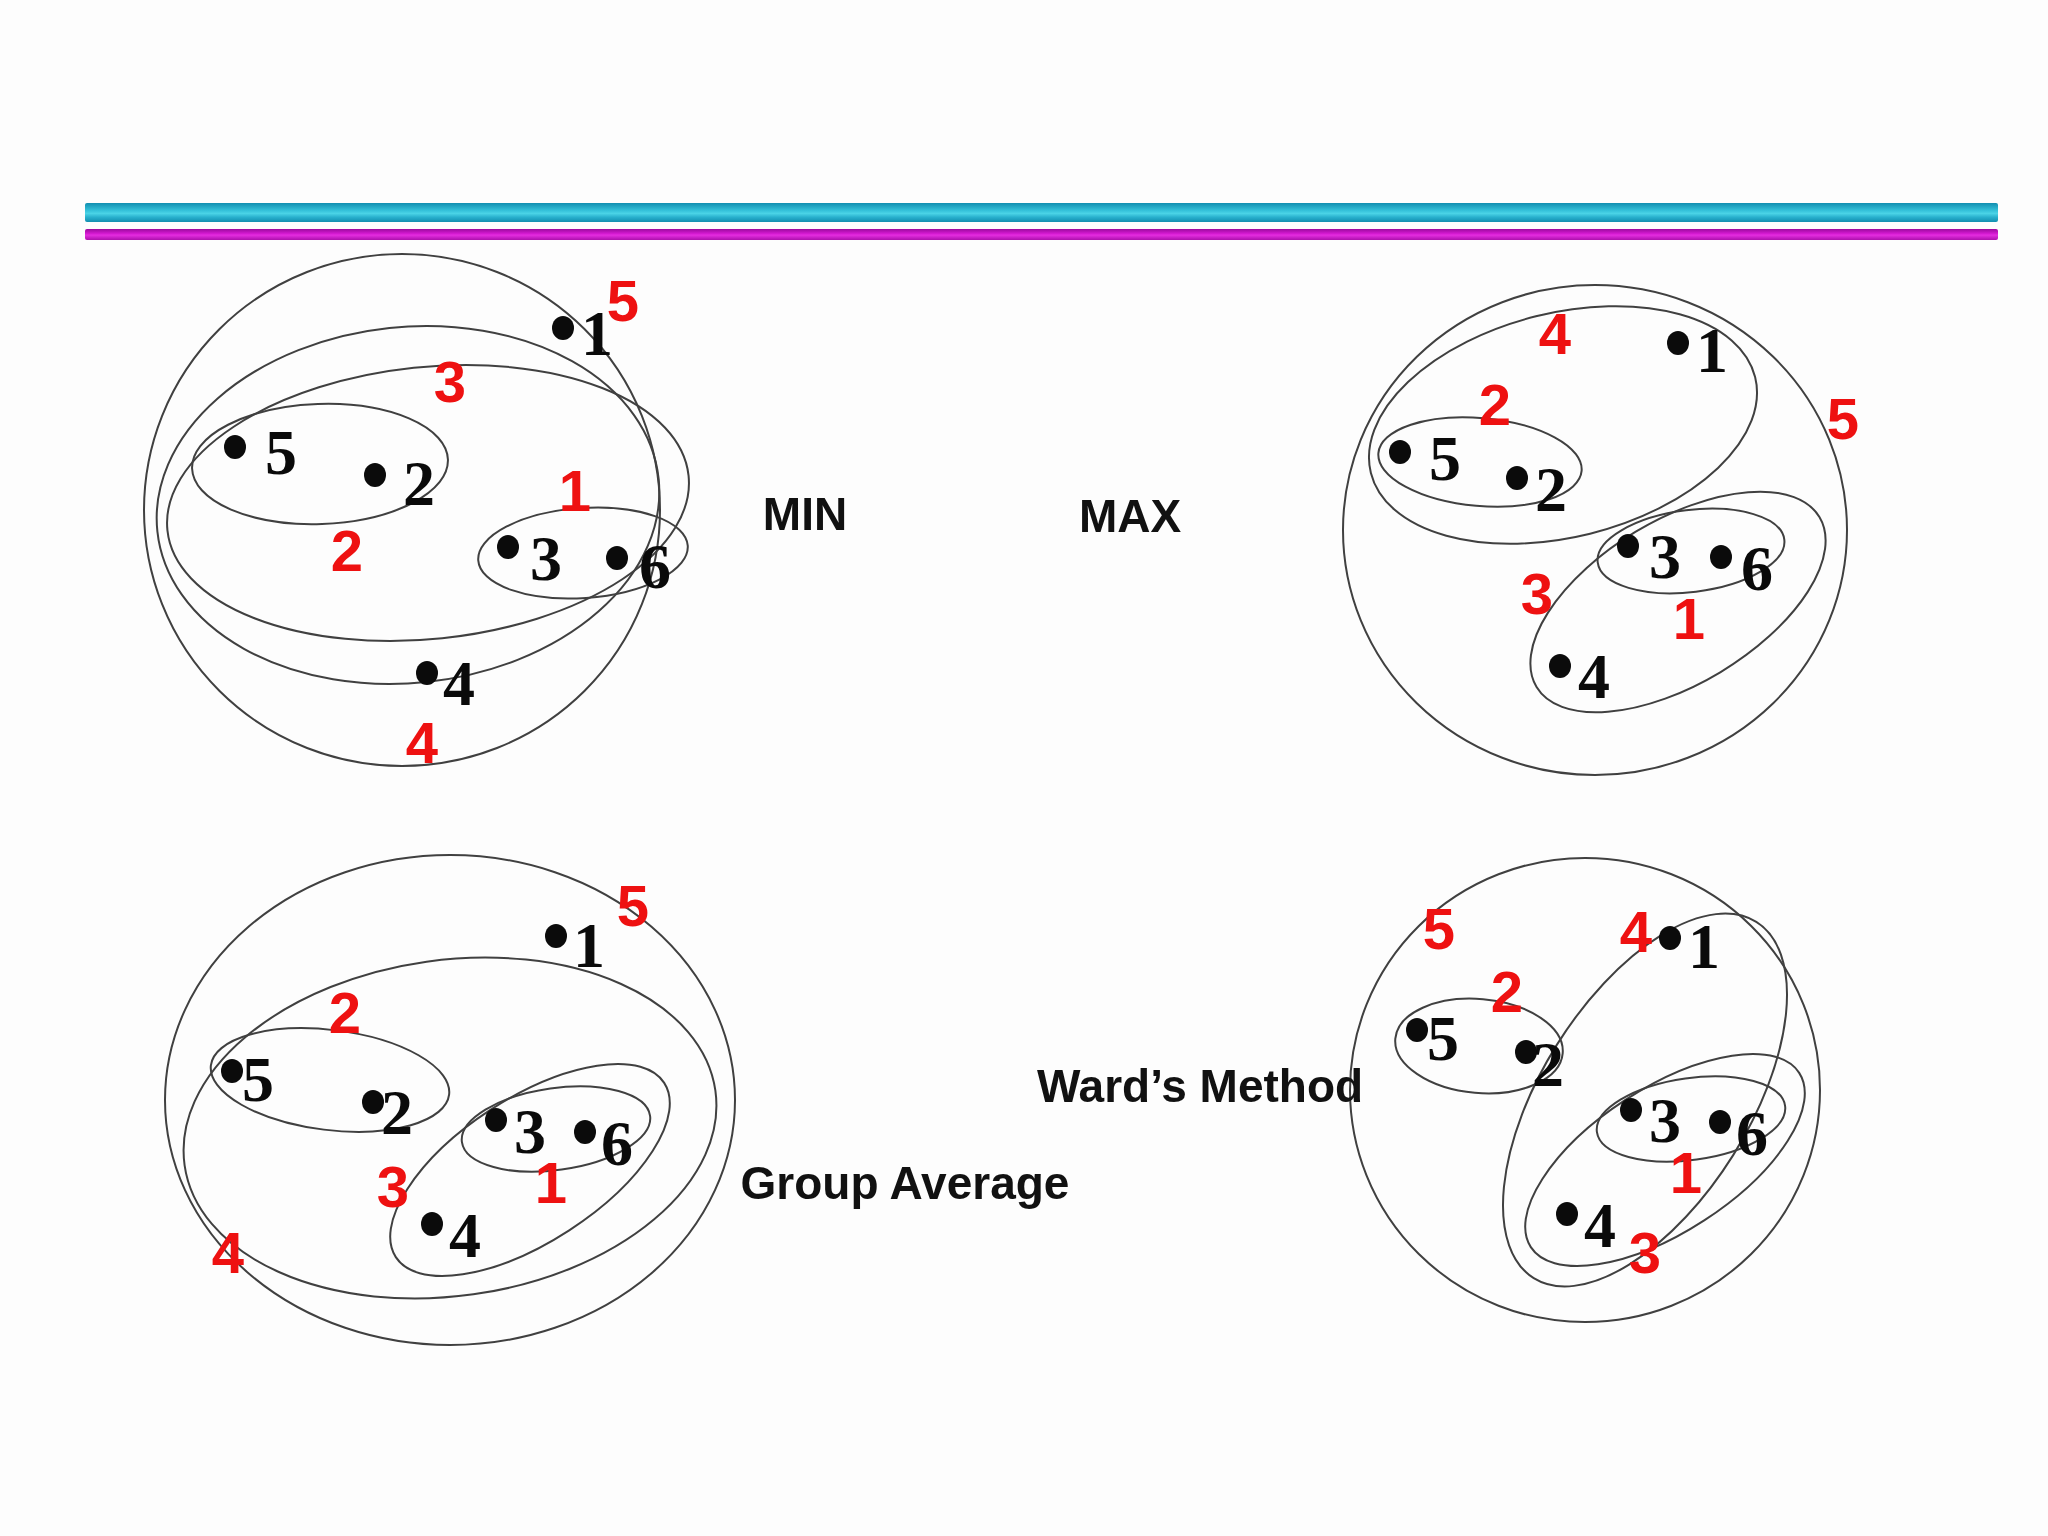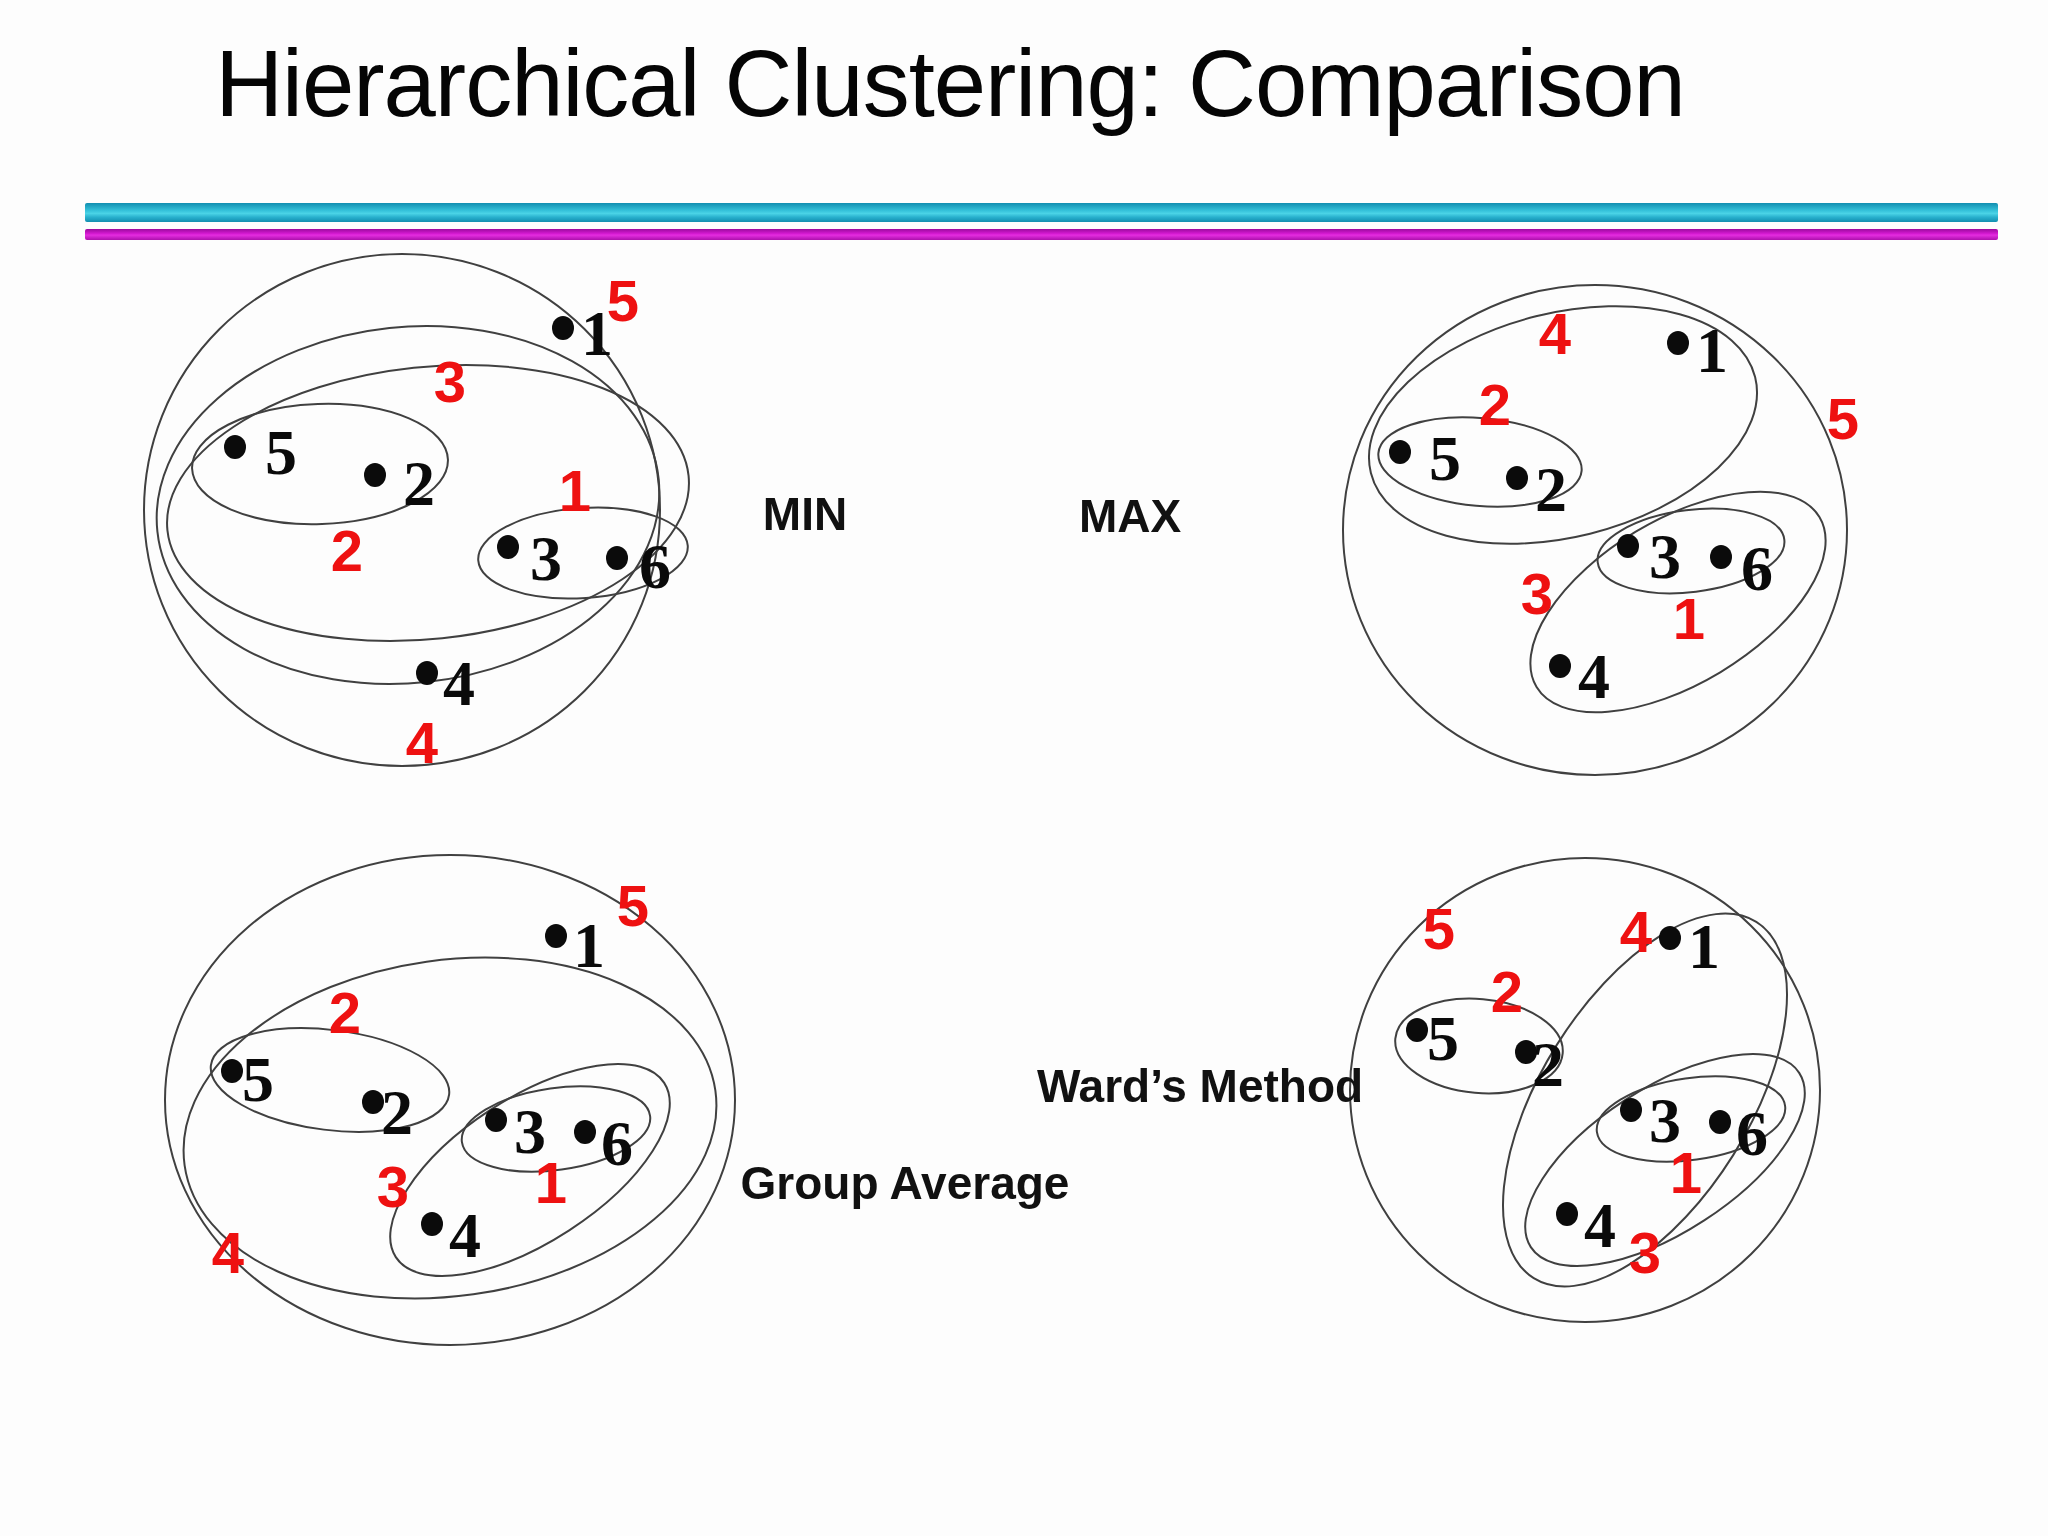--- a/index.html
+++ b/index.html
@@ -20,21 +20,20 @@
   .pt{font-family:"Liberation Serif",serif;font-weight:bold;font-size:64px;fill:#0a0a0a;}
   .merge{font-family:"Liberation Sans",sans-serif;font-weight:bold;font-size:58px;fill:#EE1111;}
   .method{font-family:"Liberation Sans",sans-serif;font-weight:bold;font-size:46px;fill:#111111;}
   text{text-anchor:middle;dominant-baseline:central;}
 </style>
 </head>
 <body>
 
 <div class="slide">
 
-  <div class="title">Hierarchical Clustering: Comparison</div>
   <div class="bar-cyan"></div>
   <div class="bar-magenta"></div>
 
   <svg class="canvas" width="2048" height="1536" viewBox="0 0 2048 1536">
 
     <g>
       <ellipse class="cl" cx="402" cy="510" rx="258" ry="256"></ellipse>
       <ellipse class="cl" cx="408" cy="505" rx="252" ry="178" transform="rotate(-6 408 505)"></ellipse>
       <ellipse class="cl" cx="428" cy="503" rx="262" ry="136" transform="rotate(-6 428 503)"></ellipse>
       <ellipse class="cl" cx="320" cy="464" rx="128" ry="60" transform="rotate(-2 320 464)"></ellipse>

